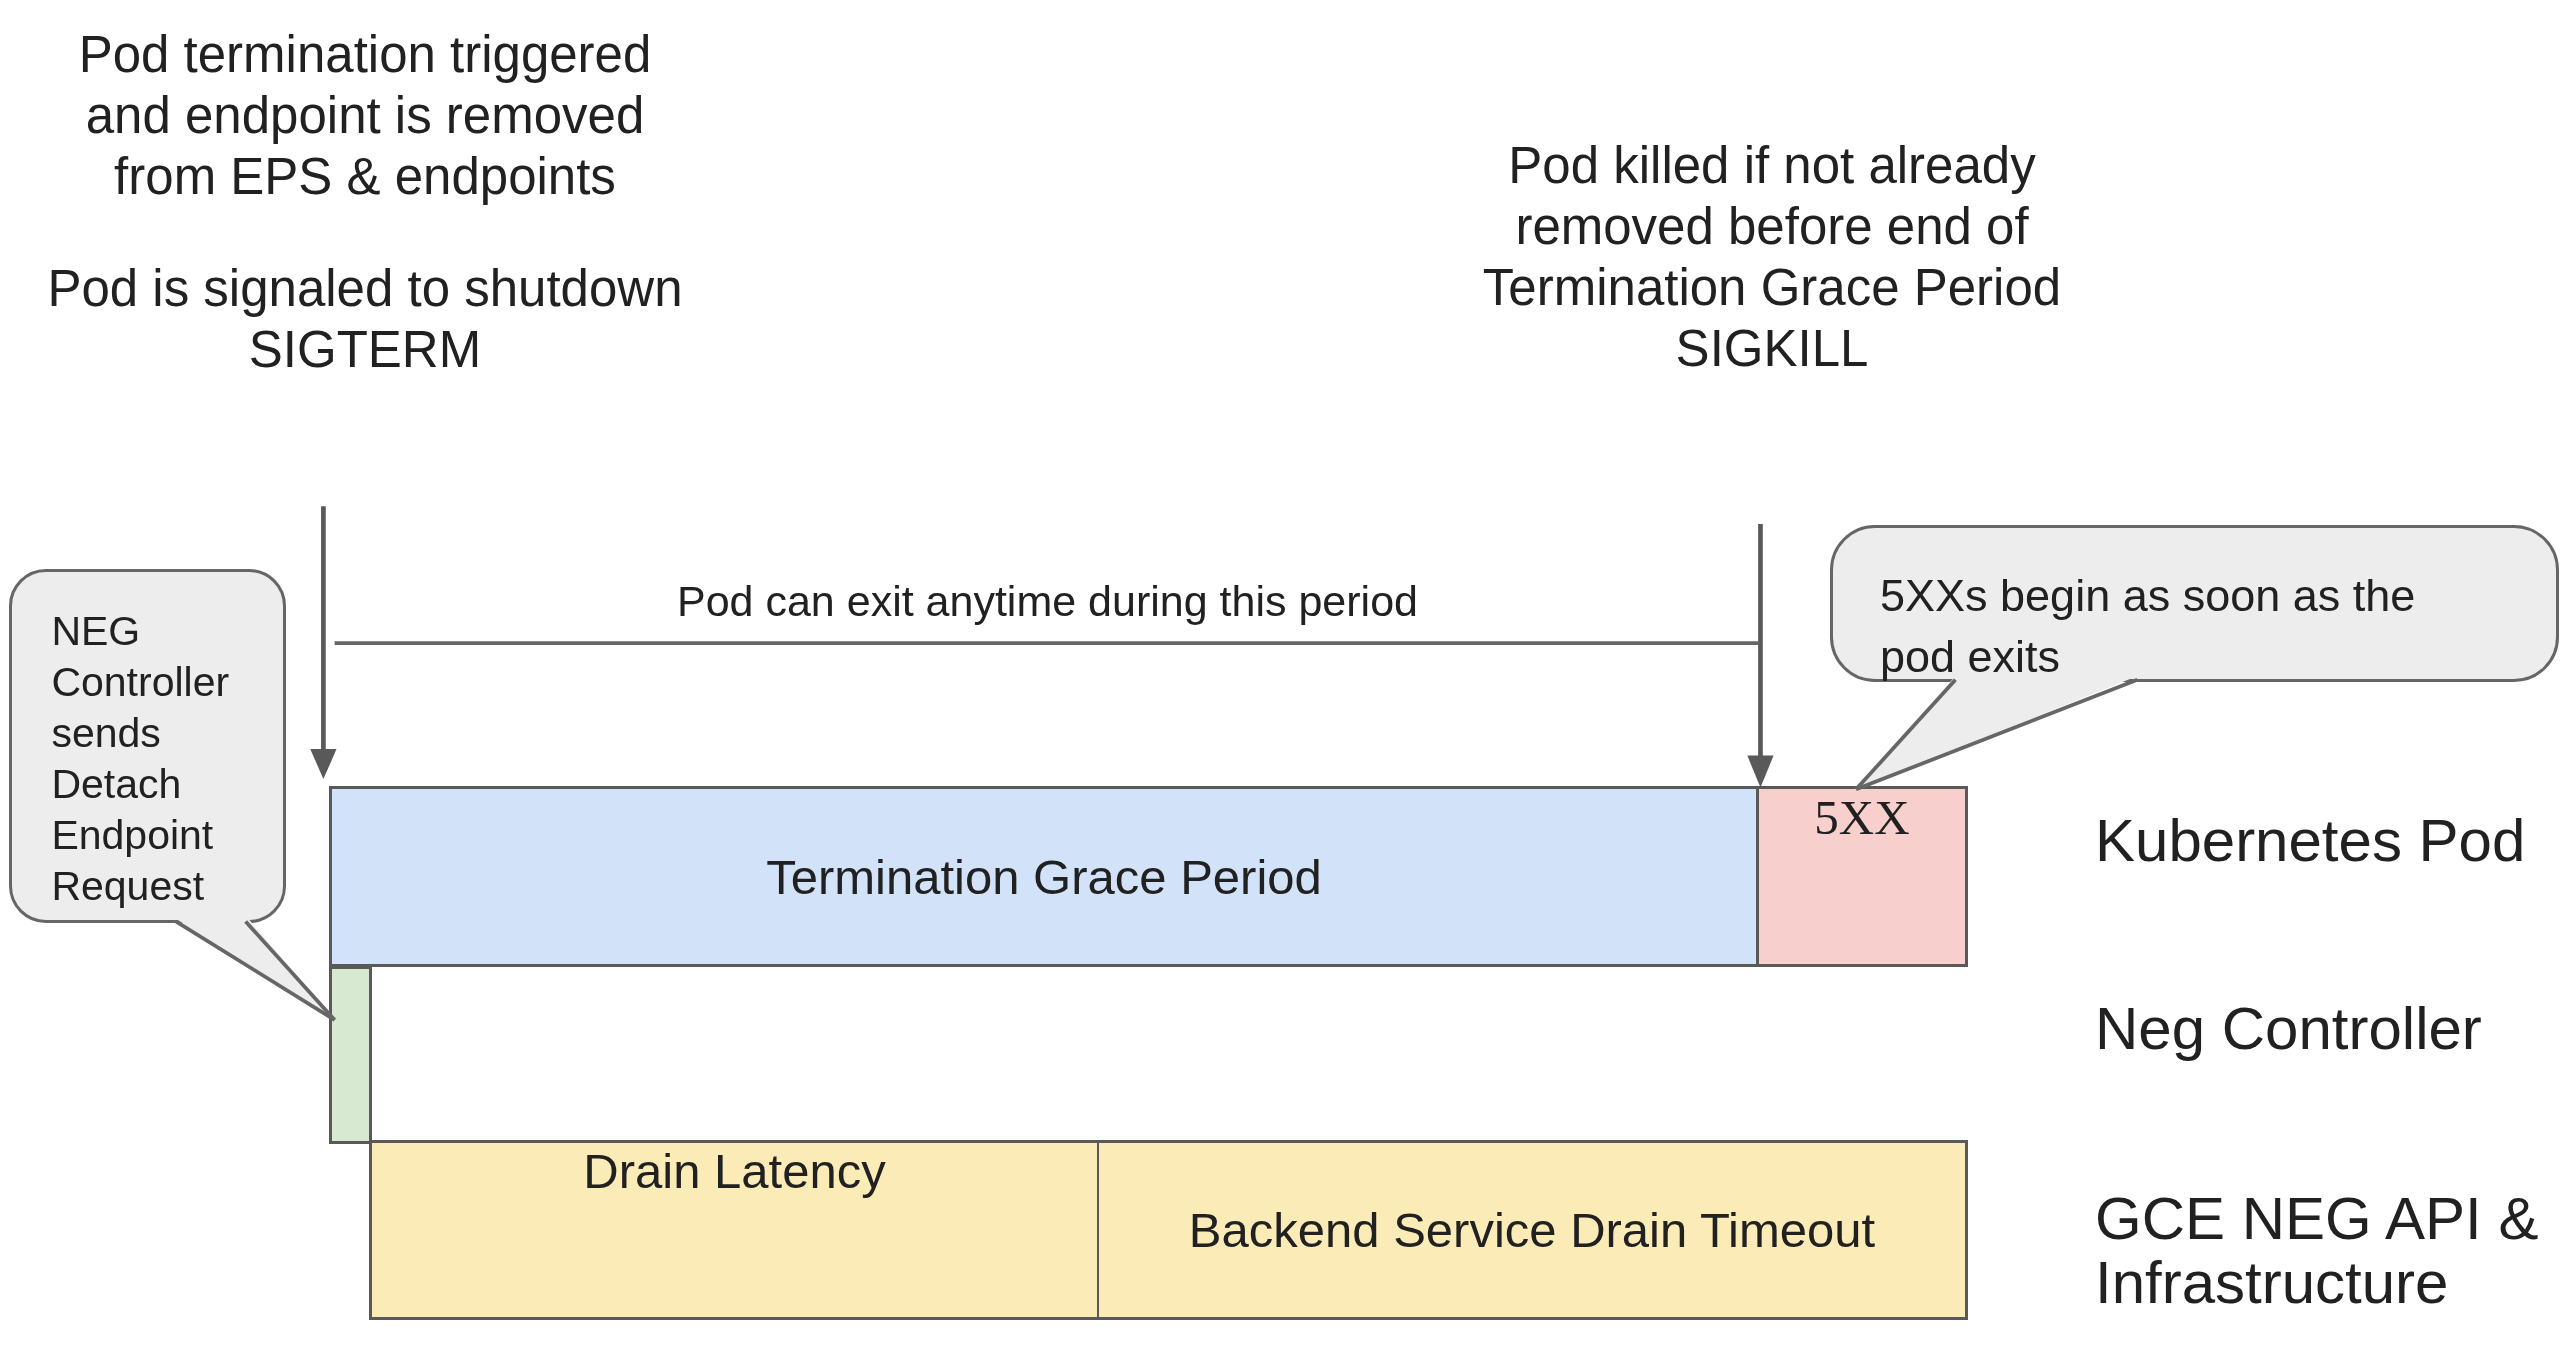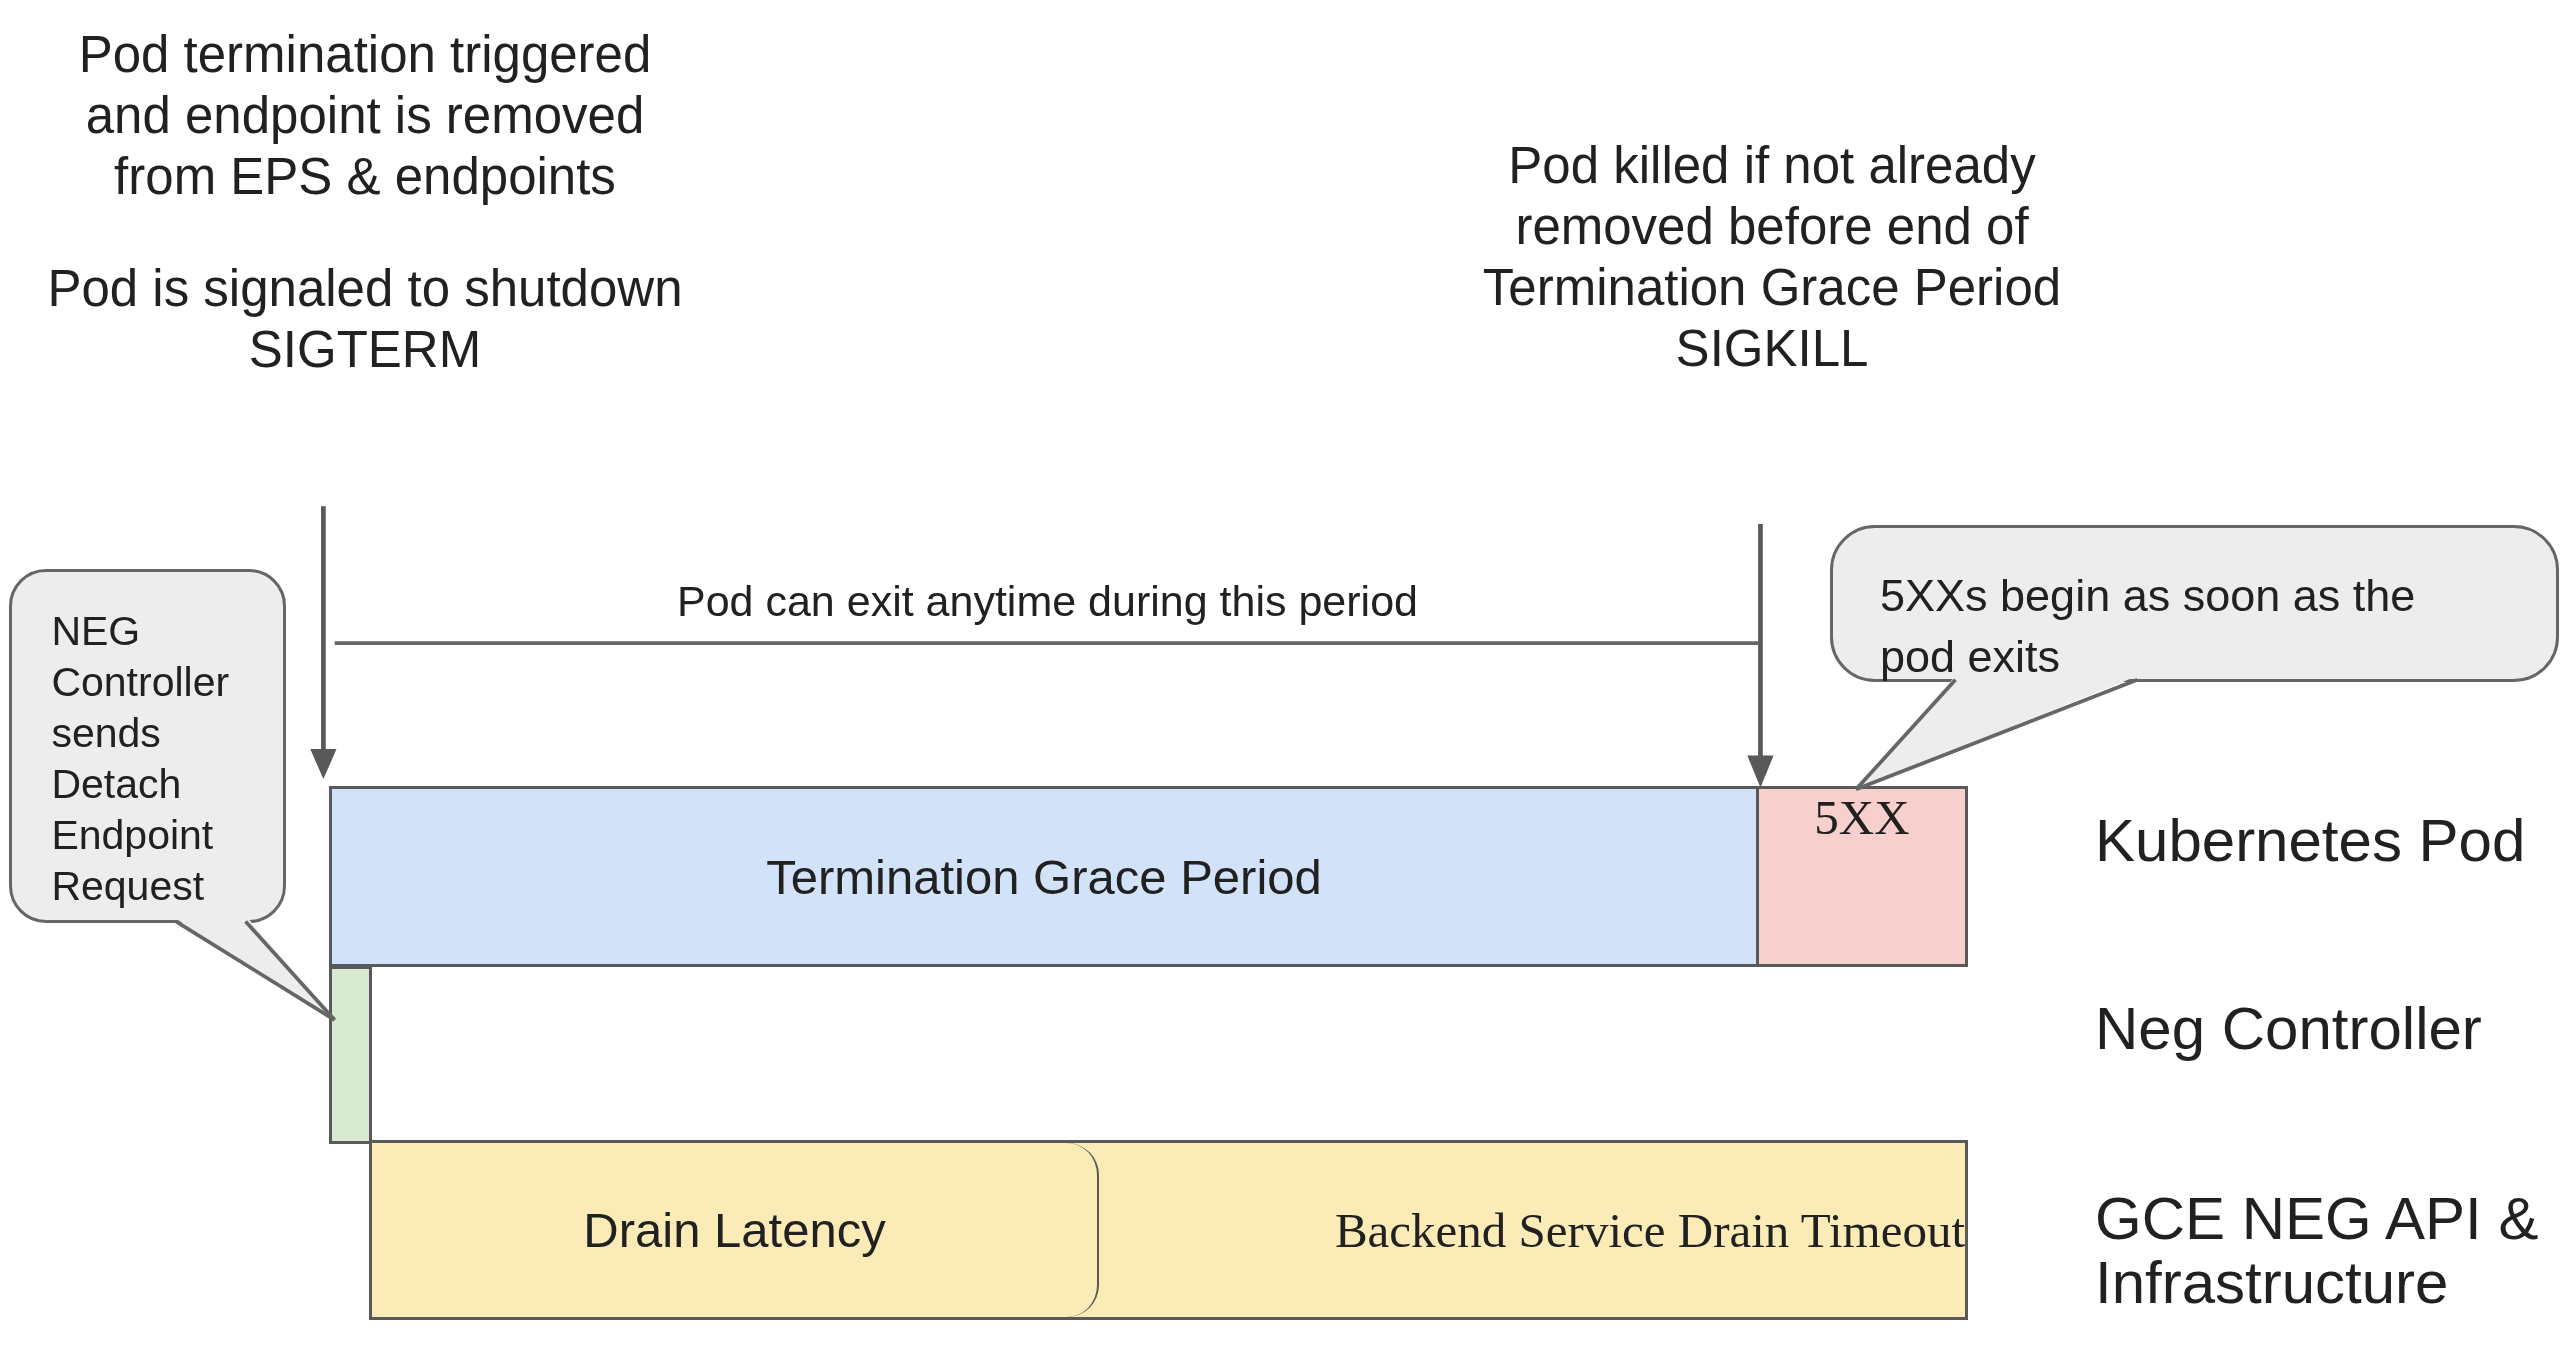--- a/index.html
+++ b/index.html
@@ -35,22 +35,22 @@
   .cell-pink{flex:1;display:flex;justify-content:center;font-size:49px;font-family:Liberation Serif, serif;}
 
   
   .green-box{left:329px;top:966px;width:43px;height:178px;box-sizing:border-box;
     border:3.7px solid var(--bar_border);background:var(--green);}
 
   
   .bar-gce{left:369px;top:1140px;width:1599px;height:180px;box-sizing:border-box;
     border:3.7px solid var(--bar_border);background:var(--yellow);display:flex;}
   .cell-drain{width:727px;box-sizing:border-box;border-right:2.8px solid var(--bar_border);
-    display:flex;align-items:center;justify-content:center;font-size:49px;border-radius:32px;}
-  .cell-timeout{flex:1;display:flex;align-items:center;justify-content:flex-end;font-size:49px;font-family:Liberation Serif, serif;}
+    display:flex;align-items:flex-start;justify-content:center;font-size:49px;}
+  .cell-timeout{flex:1;display:flex;align-items:center;justify-content:center;font-size:49px;}
 
   
   .row-label{left:2095px;font-size:60px;line-height:64px;white-space:nowrap;}
   .row-label-k8s{top:809px;}
   .row-label-neg{top:997px;}
   .row-label-gce{top:1187px;}
 
   
   .bubble{box-sizing:border-box;background:var(--bubble_fill);
     border:3.7px solid var(--bubble_border);}

